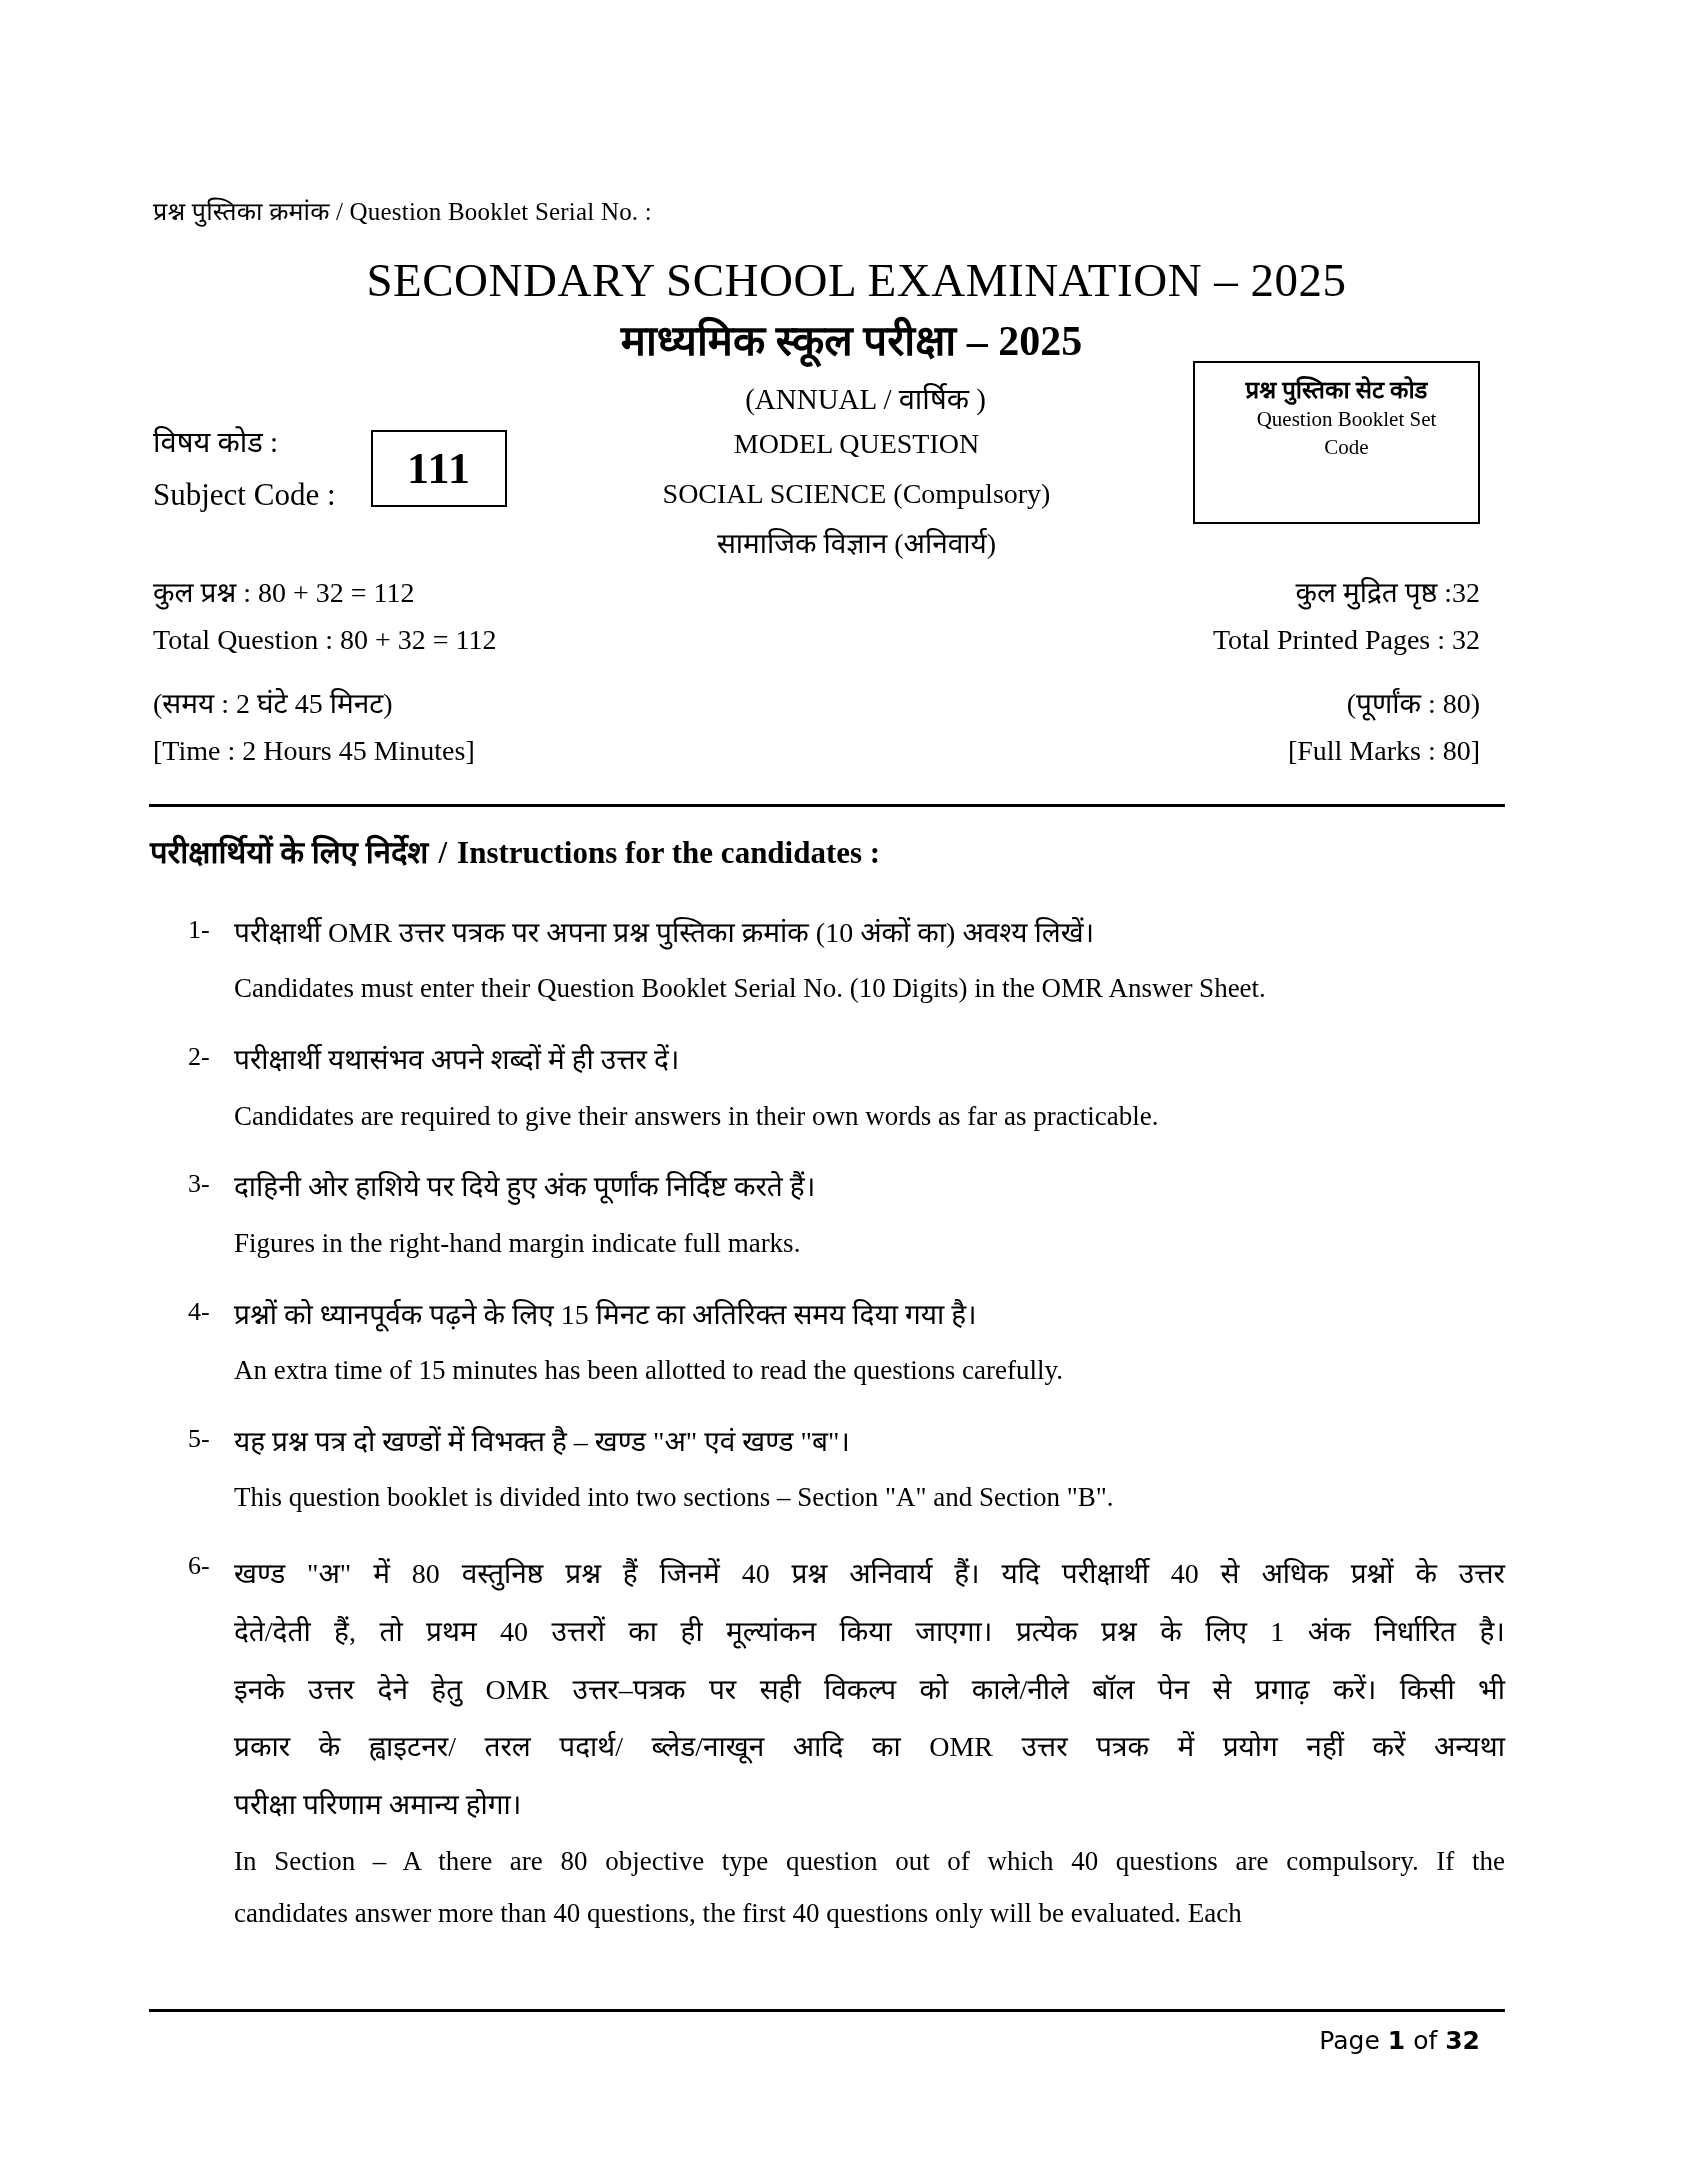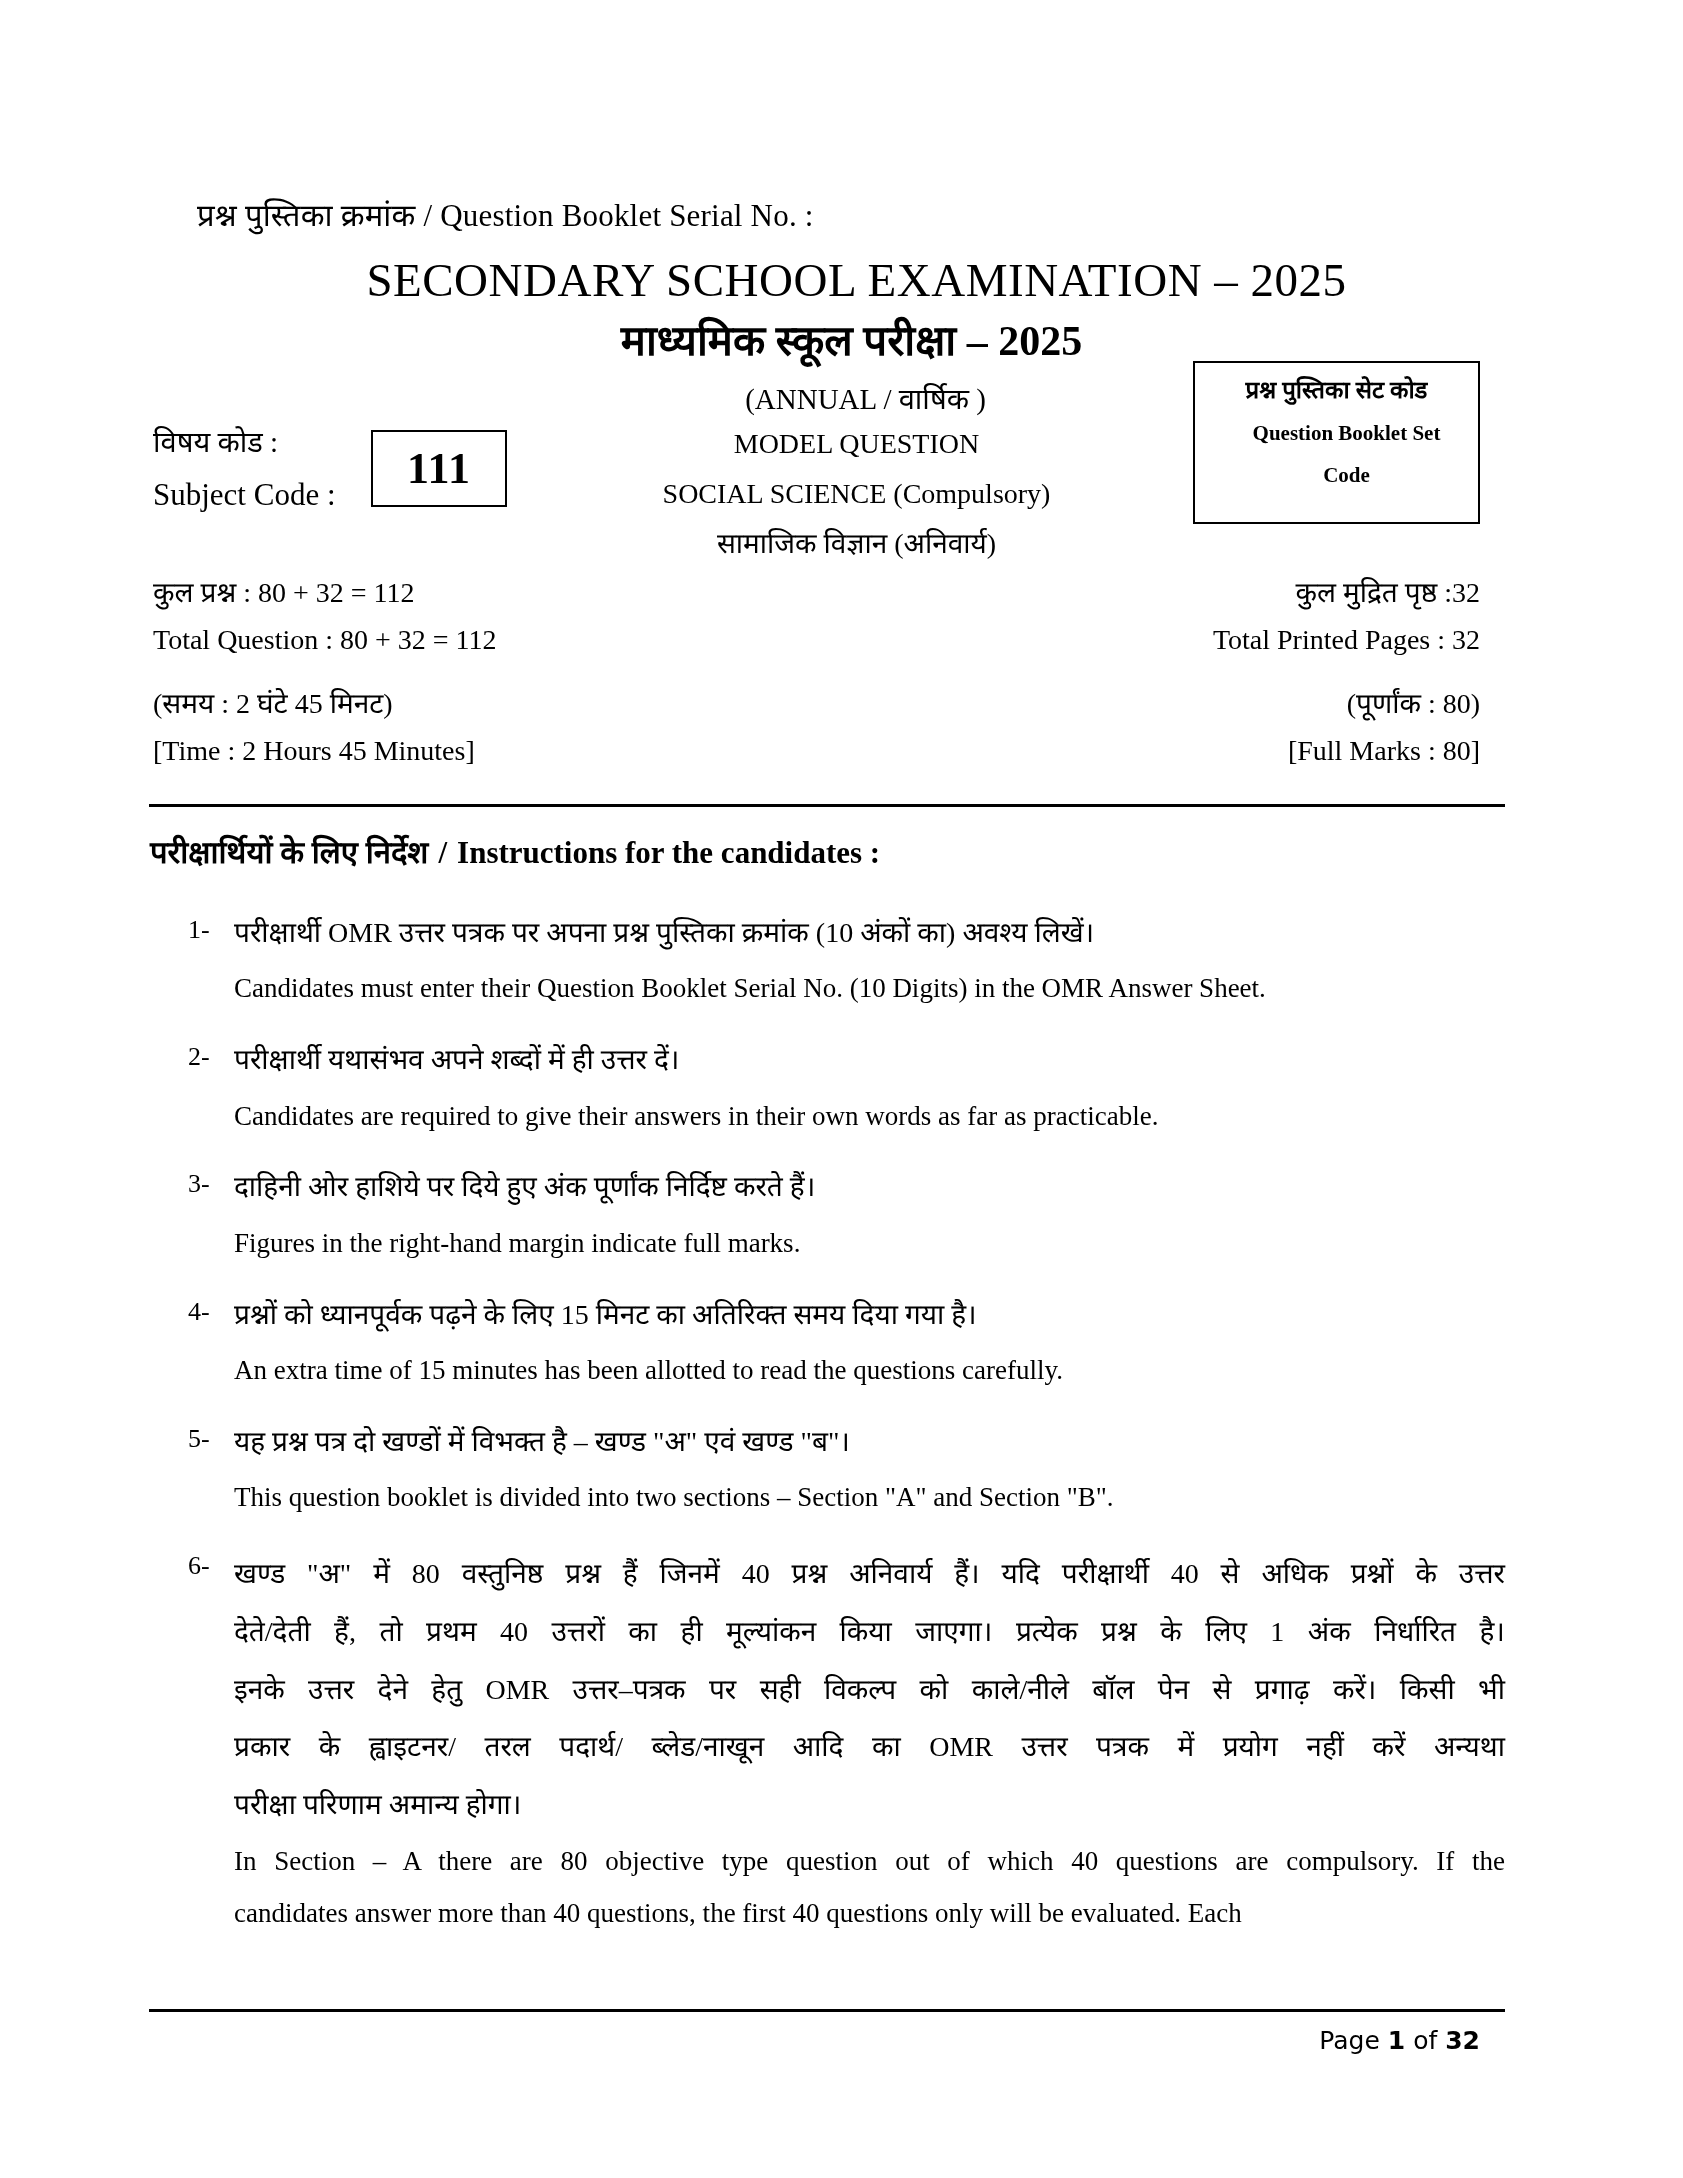--- a/index.html
+++ b/index.html
@@ -23,24 +23,23 @@
     height: 2178px;
     box-sizing: border-box;
     padding: 0;
   }
 
   
   .serial-line {
     position: absolute;
     left: 153px;
     top: 193px;
-    font-size: 31px;
+    font-size: 25px;
     letter-spacing: 0.2px;
     white-space: nowrap;
-    margin-left: 44px;
   }
 
   
   .title-en {
     position: absolute;
     left: 0;
     top: 253px;
     width: 1683px;
     text-align: center;
     padding-left: 30px;
@@ -140,23 +139,23 @@
     padding-top: 12px;
     text-align: center;
   }
   .setcode-hi {
     font-size: 24px;
     font-weight: bold;
     line-height: 1.25;
   }
   .setcode-en {
     font-size: 21px;
-    font-weight: bold;
+    font-weight: normal;
     line-height: 1.22;
-    margin-top: 16px;
+    margin-top: 2px;
     padding-left: 20px;
   }
 
   
   .meta-left {
     position: absolute;
     left: 153px;
     font-size: 28px;
     white-space: nowrap;
   }

